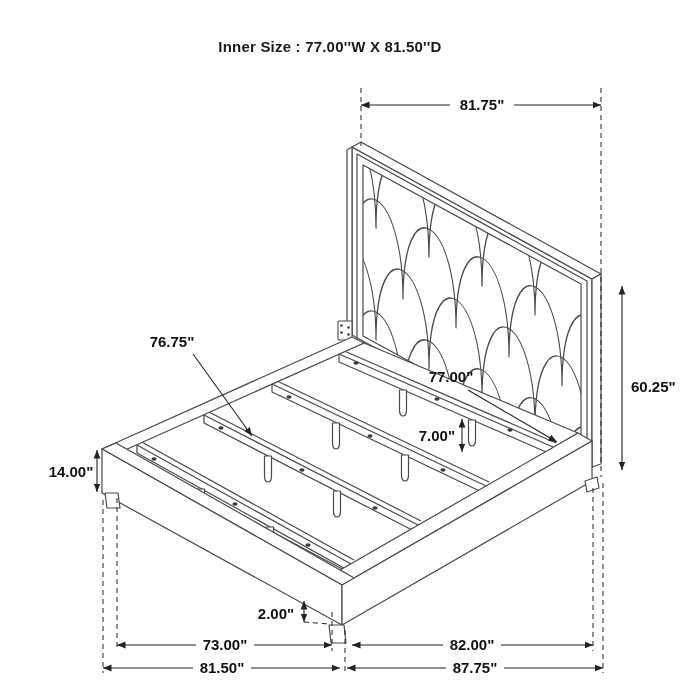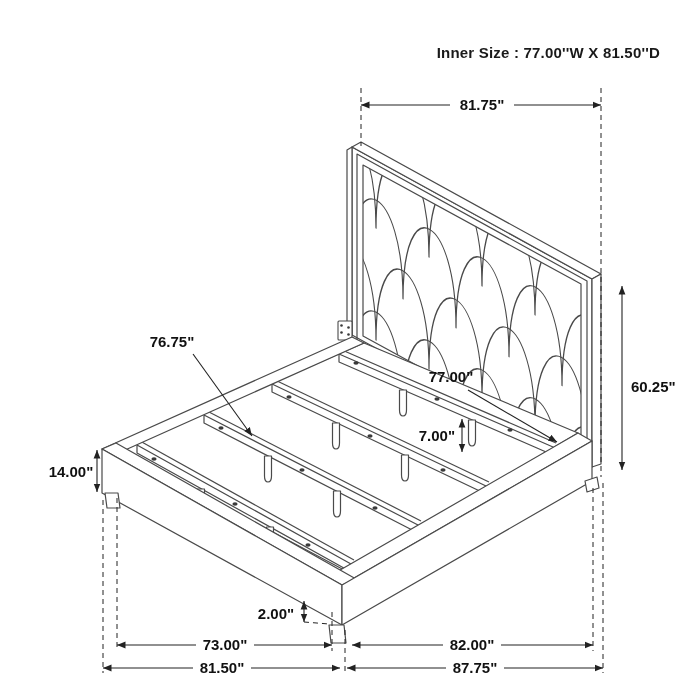--- a/index.html
+++ b/index.html
@@ -1,18 +1,18 @@
 <!DOCTYPE html>
 <html><head>
 <meta charset="utf-8">
 <style>
   html,body{margin:0;padding:0;background:#ffffff;}
   .page{position:relative;width:700px;height:700px;background:#ffffff;overflow:hidden;
         font-family:"Liberation Sans",sans-serif;}
-  .title{position:absolute;top:44px;left:0;width:660px;text-align:right;
+  .title{position:absolute;top:38px;left:0;width:660px;text-align:center;
          font-size:15px;font-weight:bold;color:#1a1a1a;letter-spacing:.2px;}
   svg{position:absolute;left:0;top:0;}
   .ln{fill:none;stroke:#4a4a4a;stroke-width:1.2;stroke-linejoin:round;}
   .wt{fill:#ffffff;stroke:#4a4a4a;stroke-width:1.2;stroke-linejoin:round;}
   .flat{fill:#ffffff;stroke:#4a4a4a;stroke-width:1.1;stroke-linejoin:round;}
   .dot{fill:#3a3a3a;stroke:none;}
   .dim{fill:none;stroke:#222222;stroke-width:1.1;}
   .dsh{fill:none;stroke:#222222;stroke-width:1;stroke-dasharray:5 4;}
   .pad{fill:#ffffff;stroke:none;}
   .dtxt{font:bold 15px "Liberation Sans",sans-serif;fill:#111111;}

